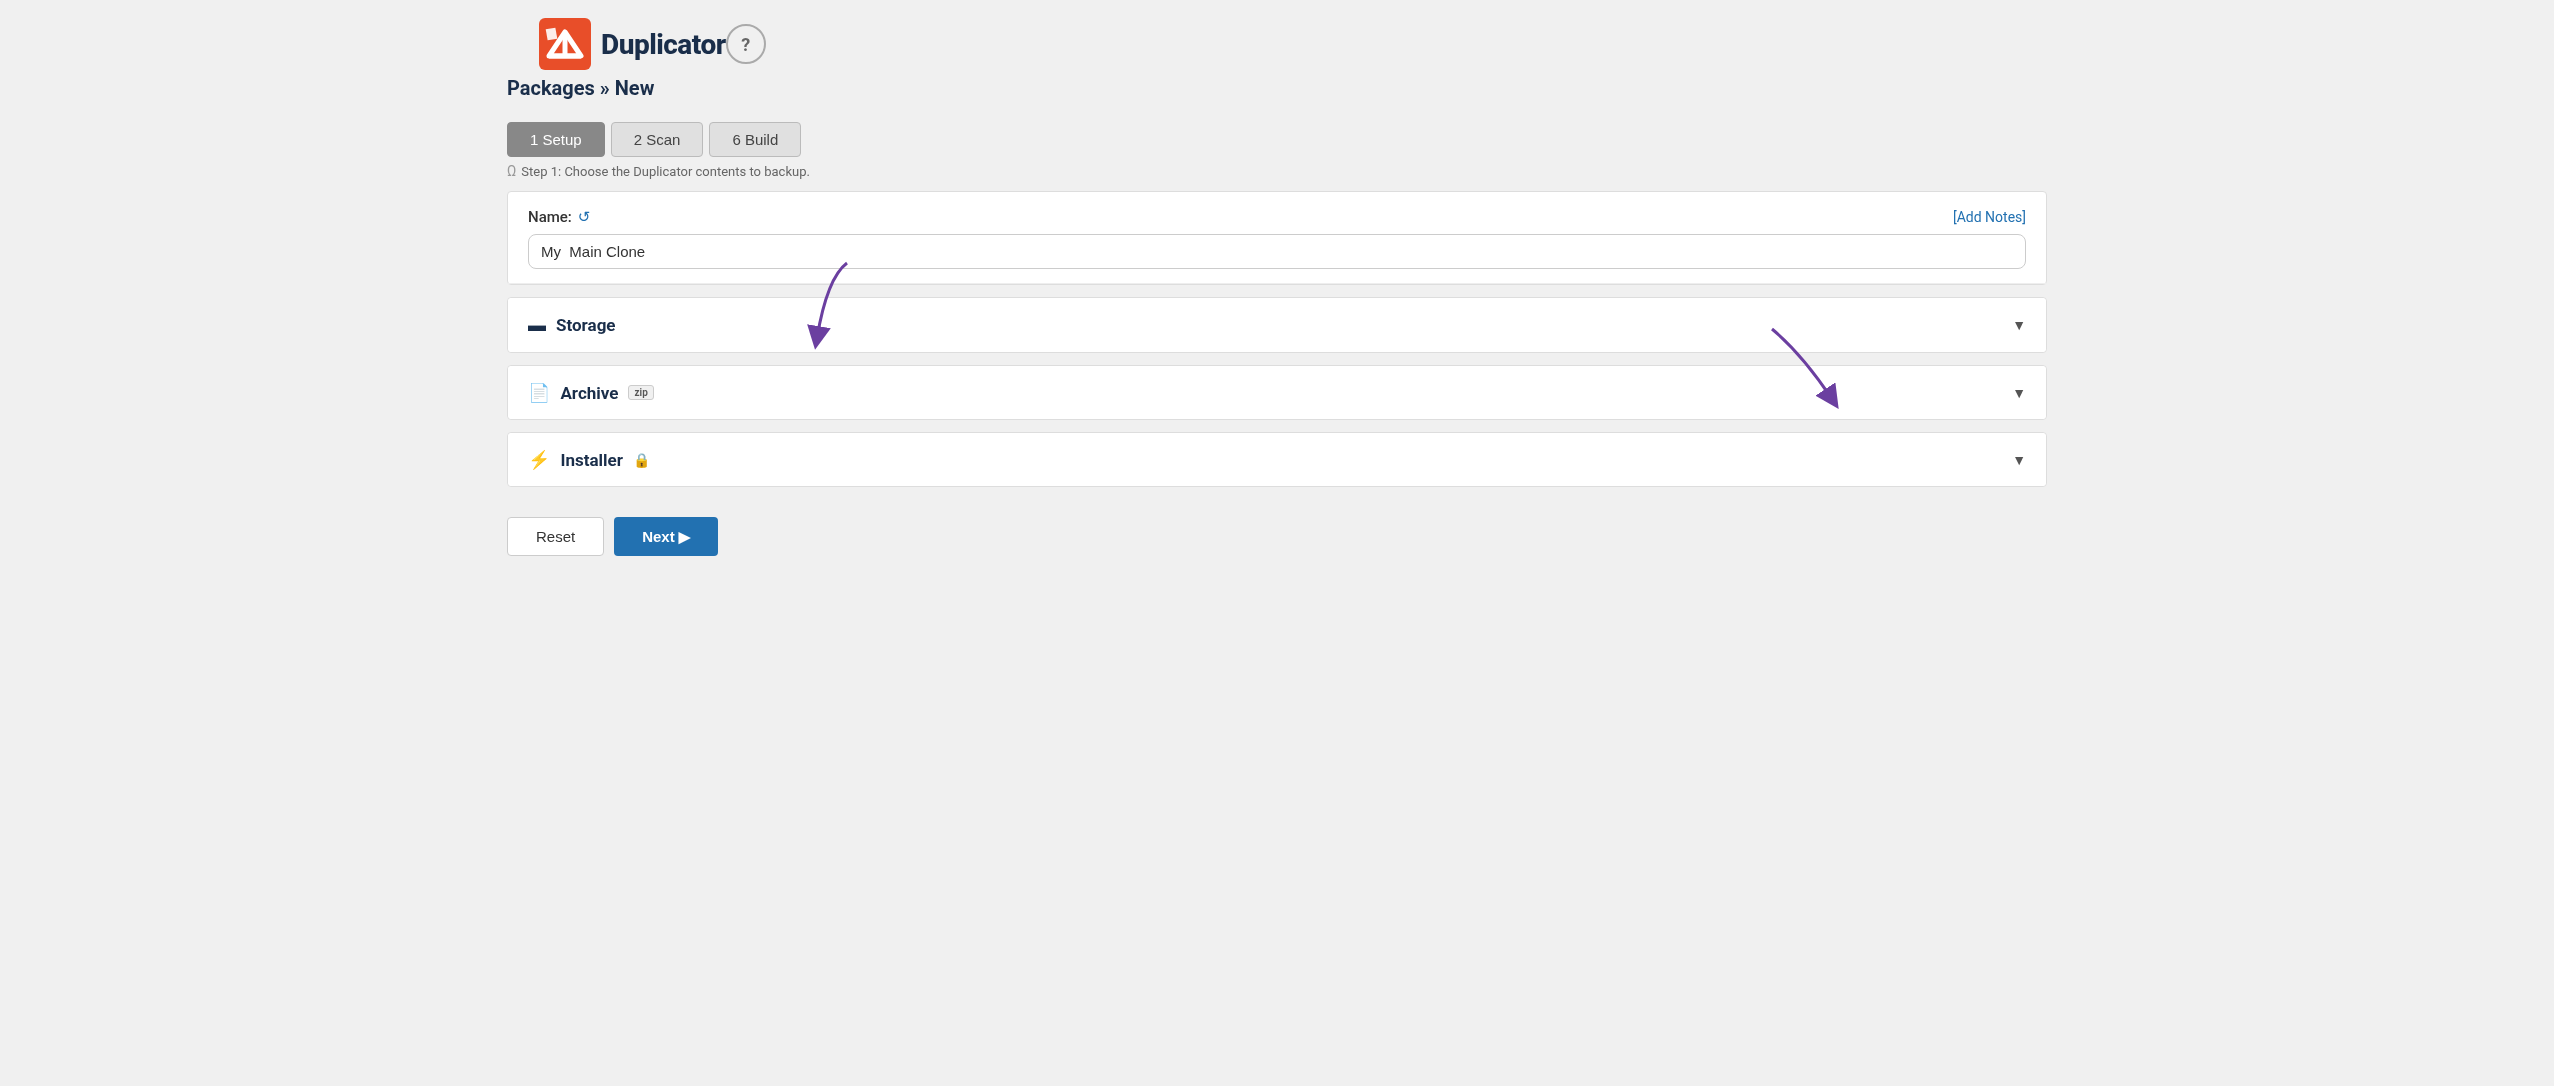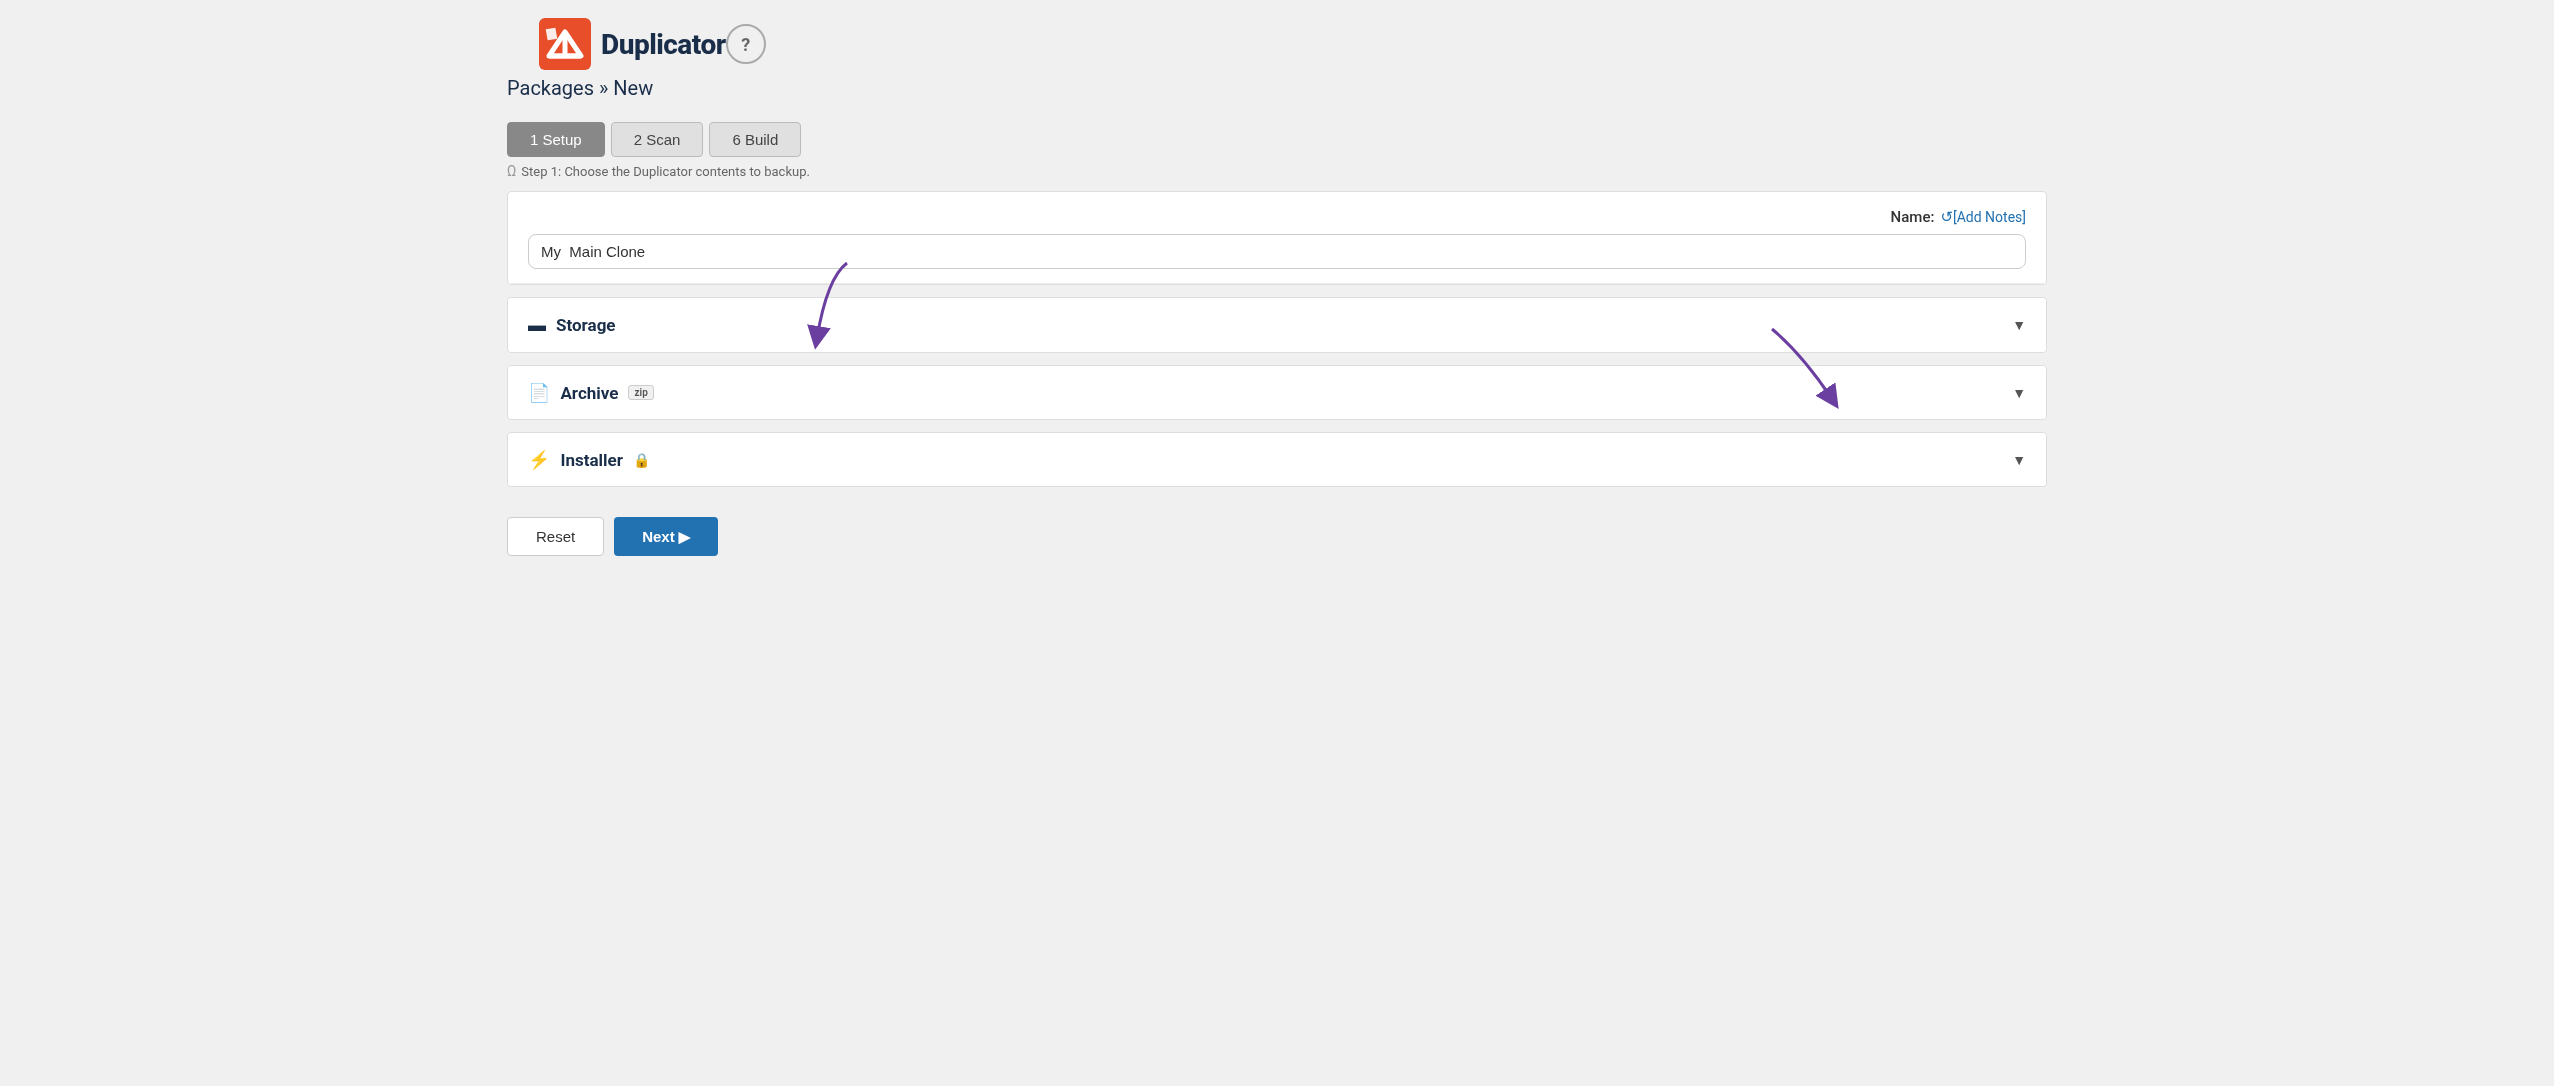--- a/index.html
+++ b/index.html
@@ -48,21 +48,21 @@
       align-items: center;
       justify-content: center;
       cursor: pointer;
       font-size: 18px;
       color: #666;
       font-weight: bold;
     }
     .breadcrumb {
       font-size: 20px;
       color: #1a2e4a;
-      font-weight: 400;
+      font-weight: 700;
       margin-bottom: 22px;
       margin-top: 4px;
     }
     
     .steps-area {
       margin-bottom: 6px;
     }
     .steps-row {
       display: flex;
       align-items: center;
@@ -95,21 +95,21 @@
       color: #999;
       font-size: 14px;
     }
     .name-section {
       padding: 16px 20px 14px 20px;
       border-bottom: 1px solid #eee;
     }
     .name-label-row {
       display: flex;
       align-items: center;
-      justify-content: flex-end;
+      justify-content: space-between;
       margin-bottom: 8px;
     }
     .name-label {
       font-size: 15px;
       font-weight: 500;
       color: #333;
       display: flex;
       align-items: center;
       gap: 6px;
     }

